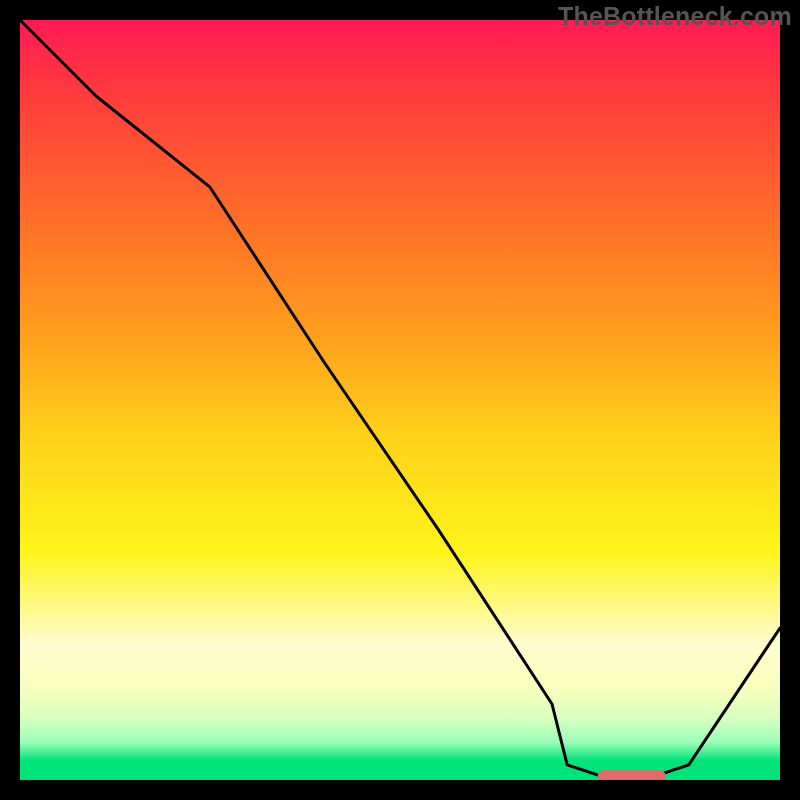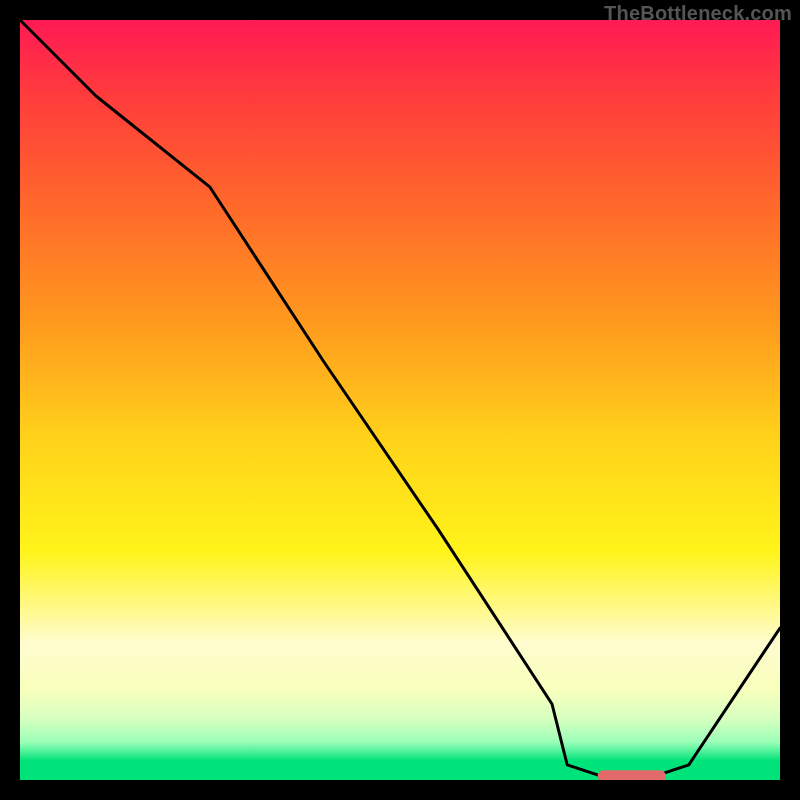--- a/index.html
+++ b/index.html
@@ -29,21 +29,21 @@
       #9bffb8 95%,
       #00e27a 97.5%,
       #00e27a 100%
     );
   }
   .watermark {
     position: absolute;
     top: 2px;
     right: 8px;
     font-family: Arial, Helvetica, sans-serif;
-    font-size: 20px;
+    font-size: 25px;
     font-weight: 600;
     color: #555;
     letter-spacing: 0.2px;
     user-select: none;
   }
   .curve, .marker {
     position: absolute;
     left: 0; top: 0;
     width: 760px; height: 760px;
     pointer-events: none;

